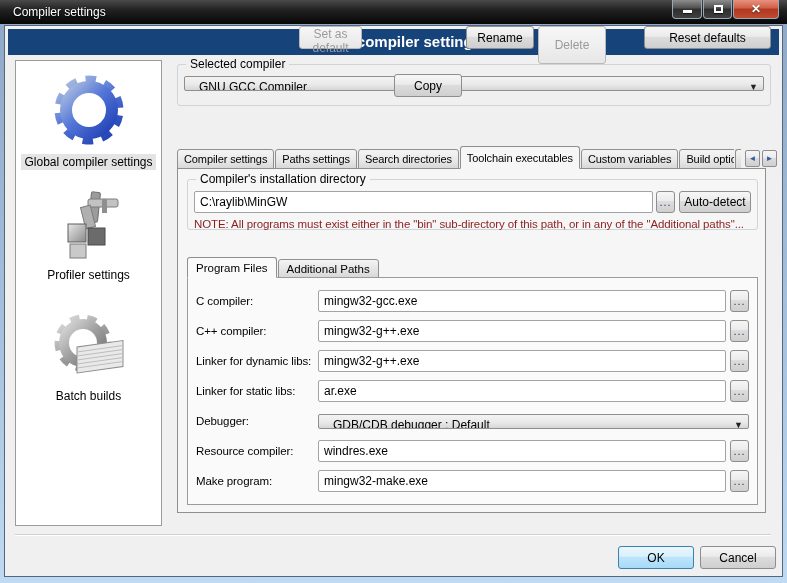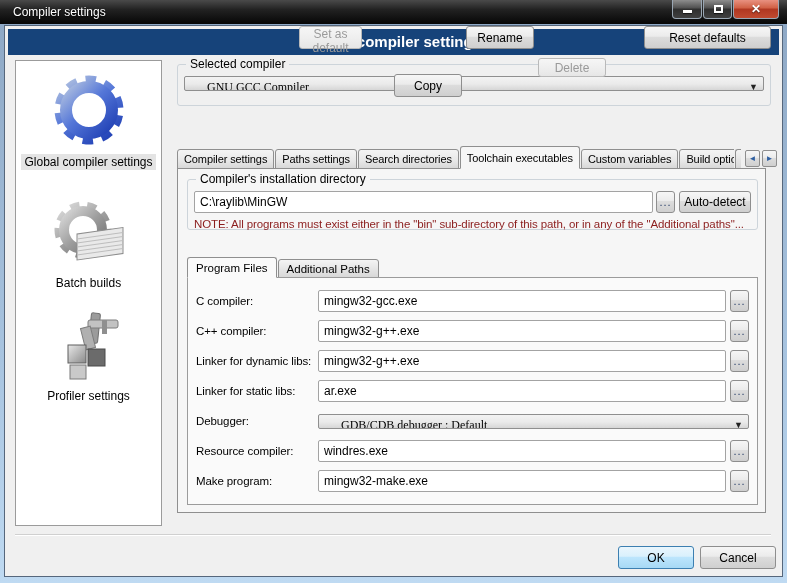--- a/index.html
+++ b/index.html
@@ -44,36 +44,36 @@
     border:1px solid #8e8e8e; border-radius:3px;
     background:linear-gradient(#f6f6f6,#ebebeb 45%,#dddddd 46%,#cfcfcf); cursor:default; }
   .btn.disabled { color:#9a9a9a; border-color:#b9b9b9;
     background:linear-gradient(#f6f6f6,#efefef 50%,#e6e6e6); }
   .btn.default { border-color:#3c7fb1;
     background:linear-gradient(#eaf6fd,#d9f0fc 45%,#bee6fd 46%,#a7d9f5); }
   .textbox { font-family:"Liberation Sans",sans-serif; font-size:12px; color:#000; height:22px;
     border:1px solid #a3a3a3; border-radius:2px; background:#fff; padding:2px 5px; }
   .combo { position:relative; height:15px; border:1px solid #8f8f8f; border-radius:2px;
     background:linear-gradient(#f3f3f3,#eaeaea 55%,#d6d6d6); font-size:12px; line-height:20px;
-    padding:0 22px 0 22px; cursor:default; white-space:nowrap; overflow:hidden;font-family:Liberation Serif, serif; }
+    padding:0 22px 0 14px; cursor:default; white-space:nowrap; overflow:hidden; }
   .combo .arr { position:absolute; right:5px; top:0; font-size:9px; color:#222; line-height:20px; }
   .browse { width:19px; height:22px; font-size:11px; line-height:10px; color:#223a66; letter-spacing:1px; }
 
   .groupbox { position:absolute; border:1px solid #cdd4da; border-radius:3px; }
   .legend { position:absolute; top:-8px; left:8px; font-size:12px; color:#000; padding:0 4px; }
   .legend.on-dialog { background:#f0f0f0; }
   .legend.on-panel { background:#f6f6f6; }
 
   
   .gb-compiler { left:172px; top:38px; width:594px; height:42px; }
   .combo-compiler { position:absolute; left:6px; top:11px; right:6px; }
   #btn-setdefault { position:absolute; left:294px; width:63px; height:23px; }
   #btn-copy      { position:absolute; left:389px; width:68px; height:23px;margin-top:48px; }
   #btn-rename    { position:absolute; left:461px; width:68px; height:23px; }
-  #btn-delete    { position:absolute; left:533px; width:68px; height:19px;margin-top:32px; }
+  #btn-delete    { position:absolute; left:533px; width:68px; height:38px; }
   #btn-reset     { position:absolute; left:639px; width:127px; height:23px; }
 
   
   .tabstrip { position:absolute; left:172px; top:120px; width:557px; height:23px;
     display:flex; align-items:flex-end; overflow:hidden; }
   .tab { flex:0 0 auto; height:20px; line-height:19px; padding:0 6px; font-size:11px; letter-spacing:-0.1px;
     border:1px solid #8f8f8f; border-radius:3px 3px 0 0; margin-right:1px; white-space:nowrap;
     background:linear-gradient(#f4f4f4,#e9e9e9 55%,#d8d8d8); cursor:default; }
   .tab.active { height:23px; line-height:22px; background:#f6f6f6; border-bottom:1px solid #f6f6f6;
     position:relative; z-index:3; }
@@ -150,57 +150,57 @@
                   <stop offset="0.45" stop-color="#5577d8"></stop>
                   <stop offset="1" stop-color="#1f3fb4"></stop>
             </linearGradient>
           </defs>
           <g transform="translate(0,2)">
             <circle cx="40" cy="39" r="27" fill="none" stroke="url(#gblue)" stroke-width="15" stroke-dasharray="9.2 7.8" transform="rotate(10 40 39)"></circle>
             <circle cx="40" cy="39" r="23" fill="none" stroke="url(#gblue)" stroke-width="12"></circle>
           </g>
         </svg>
         <span class="side-label">Global compiler settings</span>
+      </div>
+      <div class="side-item sp1">
+        <svg width="76" height="74" viewBox="0 0 76 74">
+          <defs>
+            <linearGradient id="ggray" x1="0" y1="0" x2="1" y2="1">
+              <stop offset="0" stop-color="#e8e8e8"></stop>
+                  <stop offset="1" stop-color="#8a8a8a"></stop>
+            </linearGradient>
+          </defs>
+          <rect x="40" y="2" width="9" height="30" rx="2" fill="#9b9b9b" stroke="#6e6e6e" transform="rotate(6 44 17)"></rect>
+          <rect x="38" y="9" width="30" height="8" rx="2" fill="#c2c2c2" stroke="#7d7d7d"></rect>
+          <rect x="52" y="9" width="5" height="14" fill="#8f8f8f"></rect>
+          <rect x="33" y="16" width="10" height="22" fill="#b0b0b0" stroke="#7d7d7d" transform="rotate(-14 38 27)"></rect>
+          <rect x="18" y="34" width="18" height="18" fill="url(#ggray)" stroke="#5f5f5f"></rect>
+          <rect x="38" y="38" width="17" height="17" fill="#6b6b6b" stroke="#4a4a4a"></rect>
+          <rect x="20" y="54" width="16" height="14" fill="#c9c9c9" stroke="#7a7a7a"></rect>
+        </svg>
+        <span class="side-label">Profiler settings</span>
       </div>
       <div class="side-item sp2">
         <svg width="80" height="76" viewBox="0 0 80 76">
           <defs>
             <linearGradient id="ggear" x1="0" y1="0" x2="1" y2="1">
               <stop offset="0" stop-color="#d8d8d8"></stop>
                   <stop offset="0.5" stop-color="#9e9e9e"></stop>
                   <stop offset="1" stop-color="#707070"></stop>
             </linearGradient>
           </defs>
           <circle cx="34" cy="34" r="22" fill="none" stroke="url(#ggear)" stroke-width="13" stroke-dasharray="8 6.8" transform="rotate(8 34 34)"></circle>
           <circle cx="34" cy="34" r="19" fill="none" stroke="url(#ggear)" stroke-width="10"></circle>
           <g transform="translate(28,38) skewY(-8)">
             <rect x="0" y="0" width="46" height="26" fill="#e9e9e9" stroke="#8d8d8d"></rect>
             <path d="M0 5 h46 M0 9 h46 M0 13 h46 M0 17 h46 M0 21 h46" stroke="#bdbdbd" fill="none"></path>
           </g>
         </svg>
         <span class="side-label">Batch builds</span>
       </div>
-      <div class="side-item sp1">
-        <svg width="76" height="74" viewBox="0 0 76 74">
-          <defs>
-            <linearGradient id="ggray" x1="0" y1="0" x2="1" y2="1">
-              <stop offset="0" stop-color="#e8e8e8"></stop>
-                  <stop offset="1" stop-color="#8a8a8a"></stop>
-            </linearGradient>
-          </defs>
-          <rect x="40" y="2" width="9" height="30" rx="2" fill="#9b9b9b" stroke="#6e6e6e" transform="rotate(6 44 17)"></rect>
-          <rect x="38" y="9" width="30" height="8" rx="2" fill="#c2c2c2" stroke="#7d7d7d"></rect>
-          <rect x="52" y="9" width="5" height="14" fill="#8f8f8f"></rect>
-          <rect x="33" y="16" width="10" height="22" fill="#b0b0b0" stroke="#7d7d7d" transform="rotate(-14 38 27)"></rect>
-          <rect x="18" y="34" width="18" height="18" fill="url(#ggray)" stroke="#5f5f5f"></rect>
-          <rect x="38" y="38" width="17" height="17" fill="#6b6b6b" stroke="#4a4a4a"></rect>
-          <rect x="20" y="54" width="16" height="14" fill="#c9c9c9" stroke="#7a7a7a"></rect>
-        </svg>
-        <span class="side-label">Profiler settings</span>
-      </div>
     </div>
 
     <div class="groupbox gb-compiler">
       <span class="legend on-dialog">Selected compiler</span>
       <div class="combo combo-compiler">
         <span>GNU GCC Compiler</span>
         <span class="arr">▼</span>
       </div>
     </div>
 

